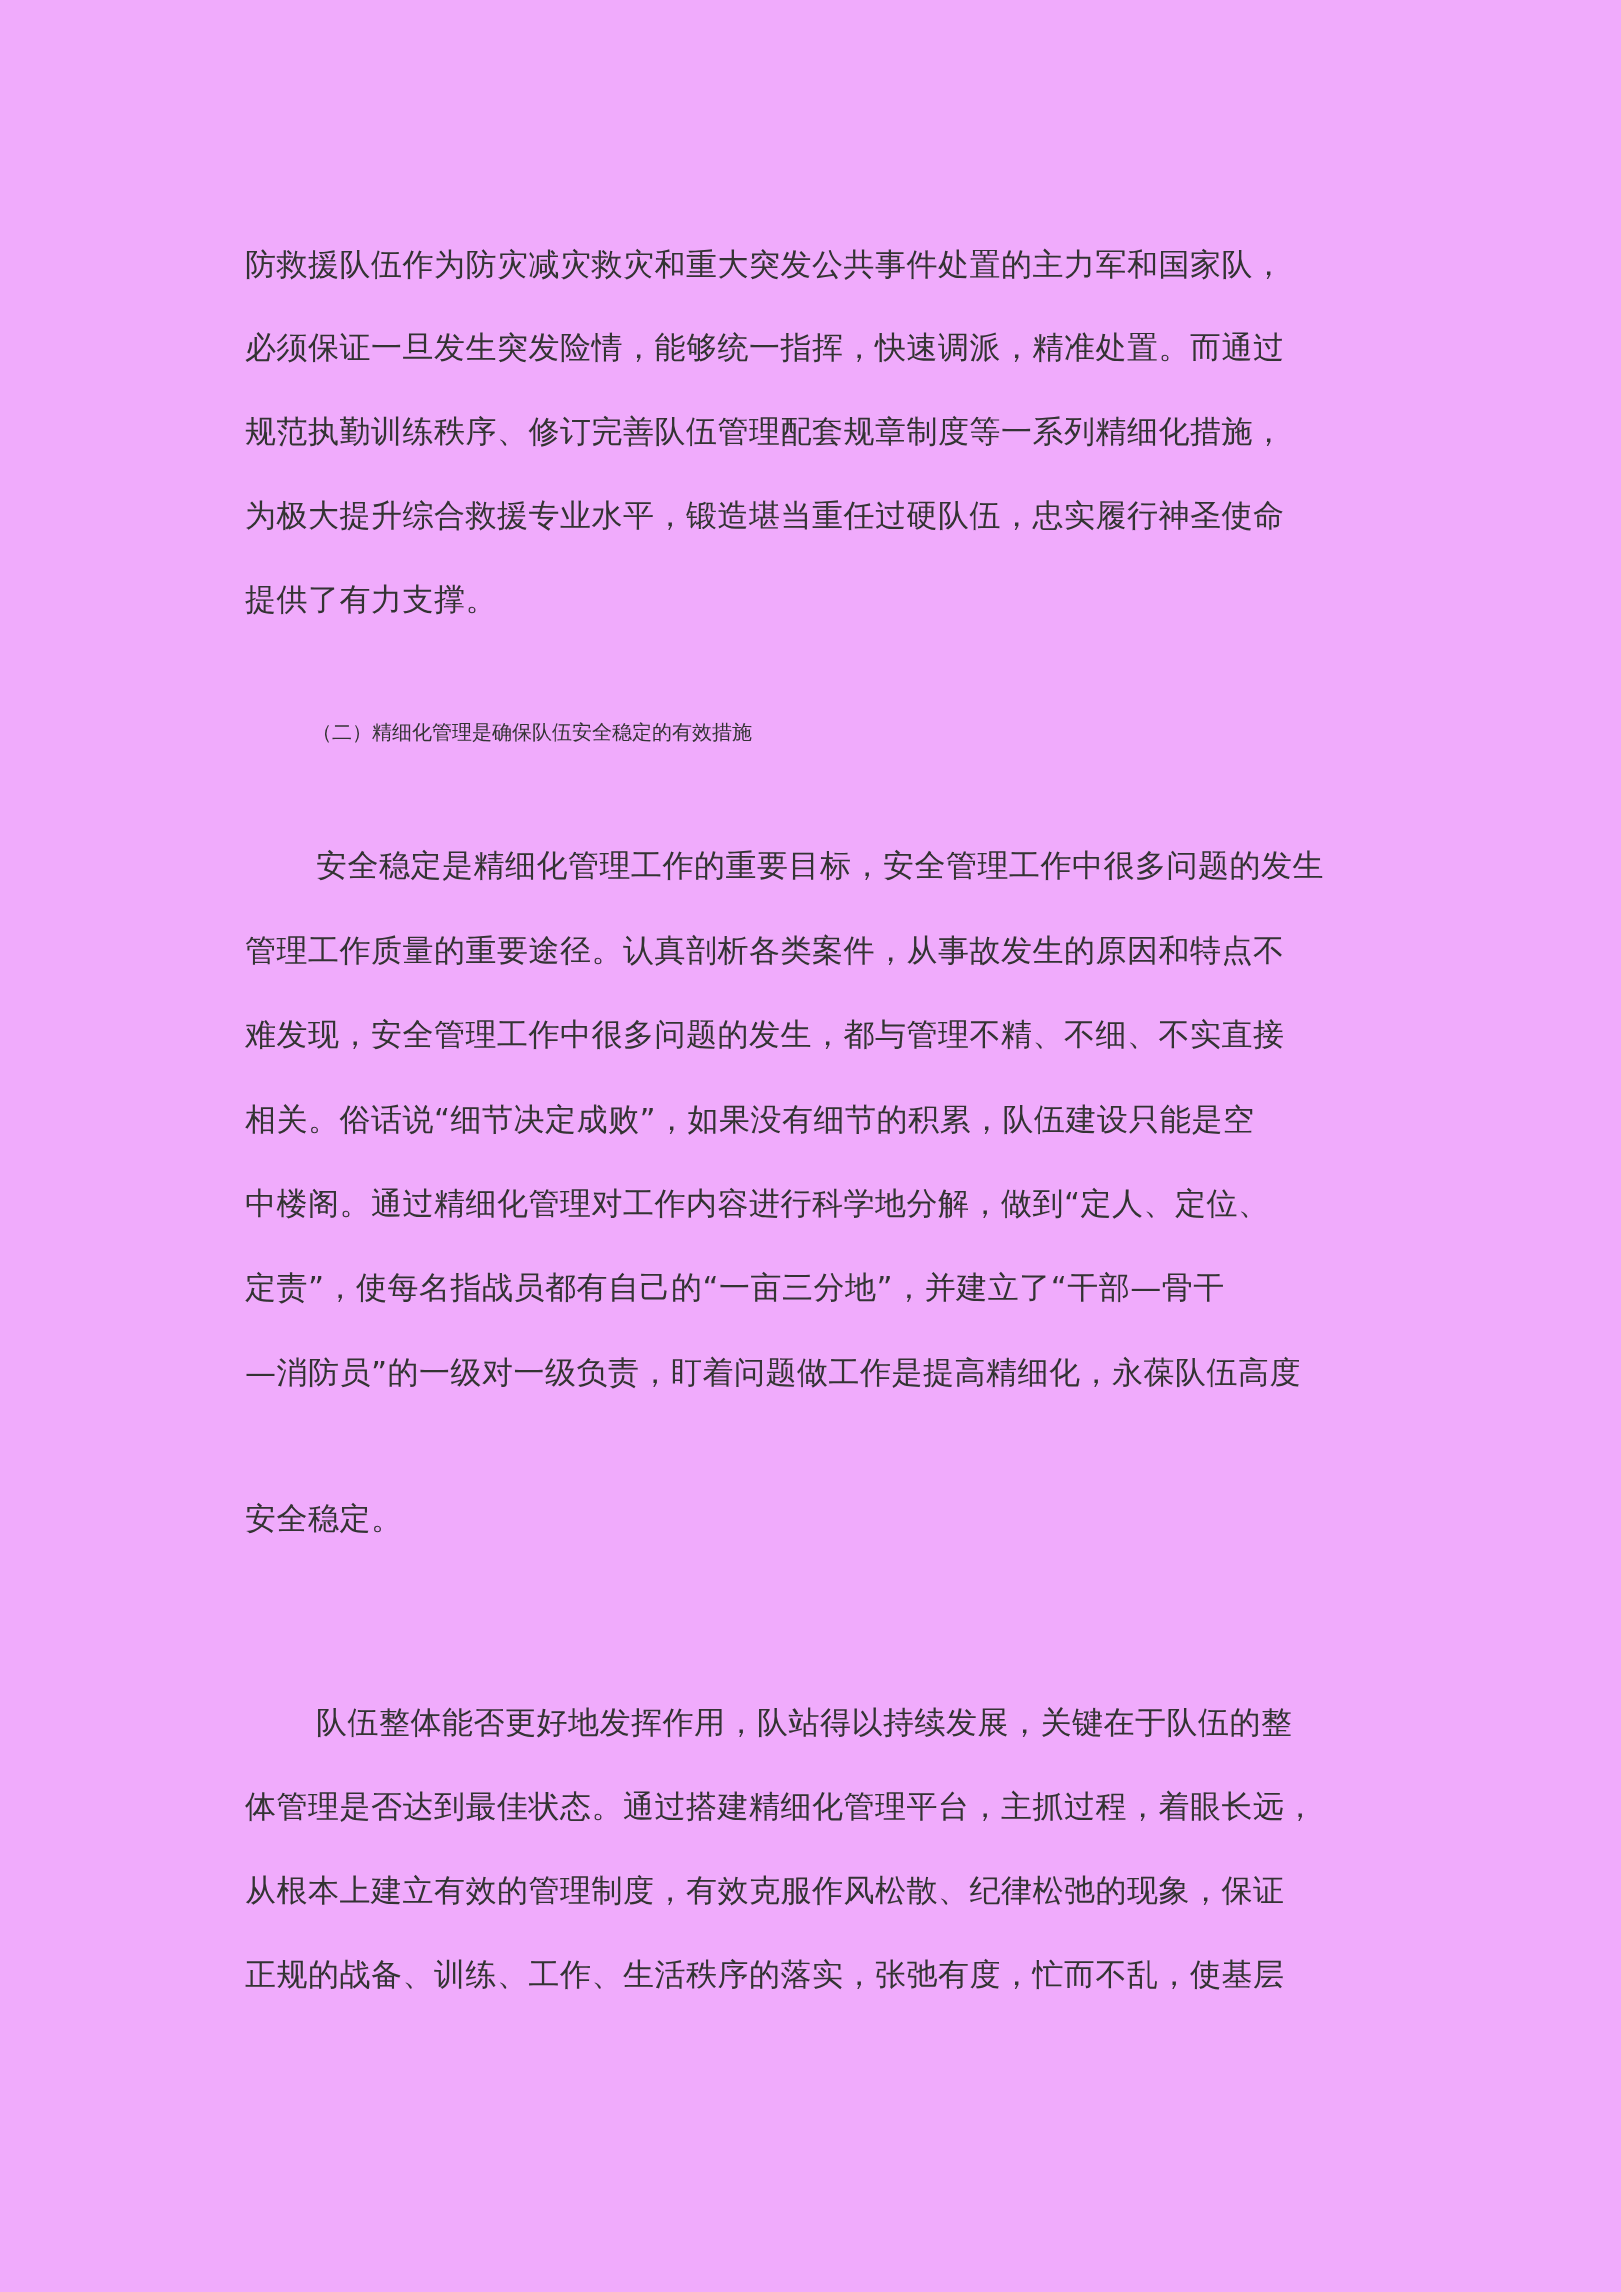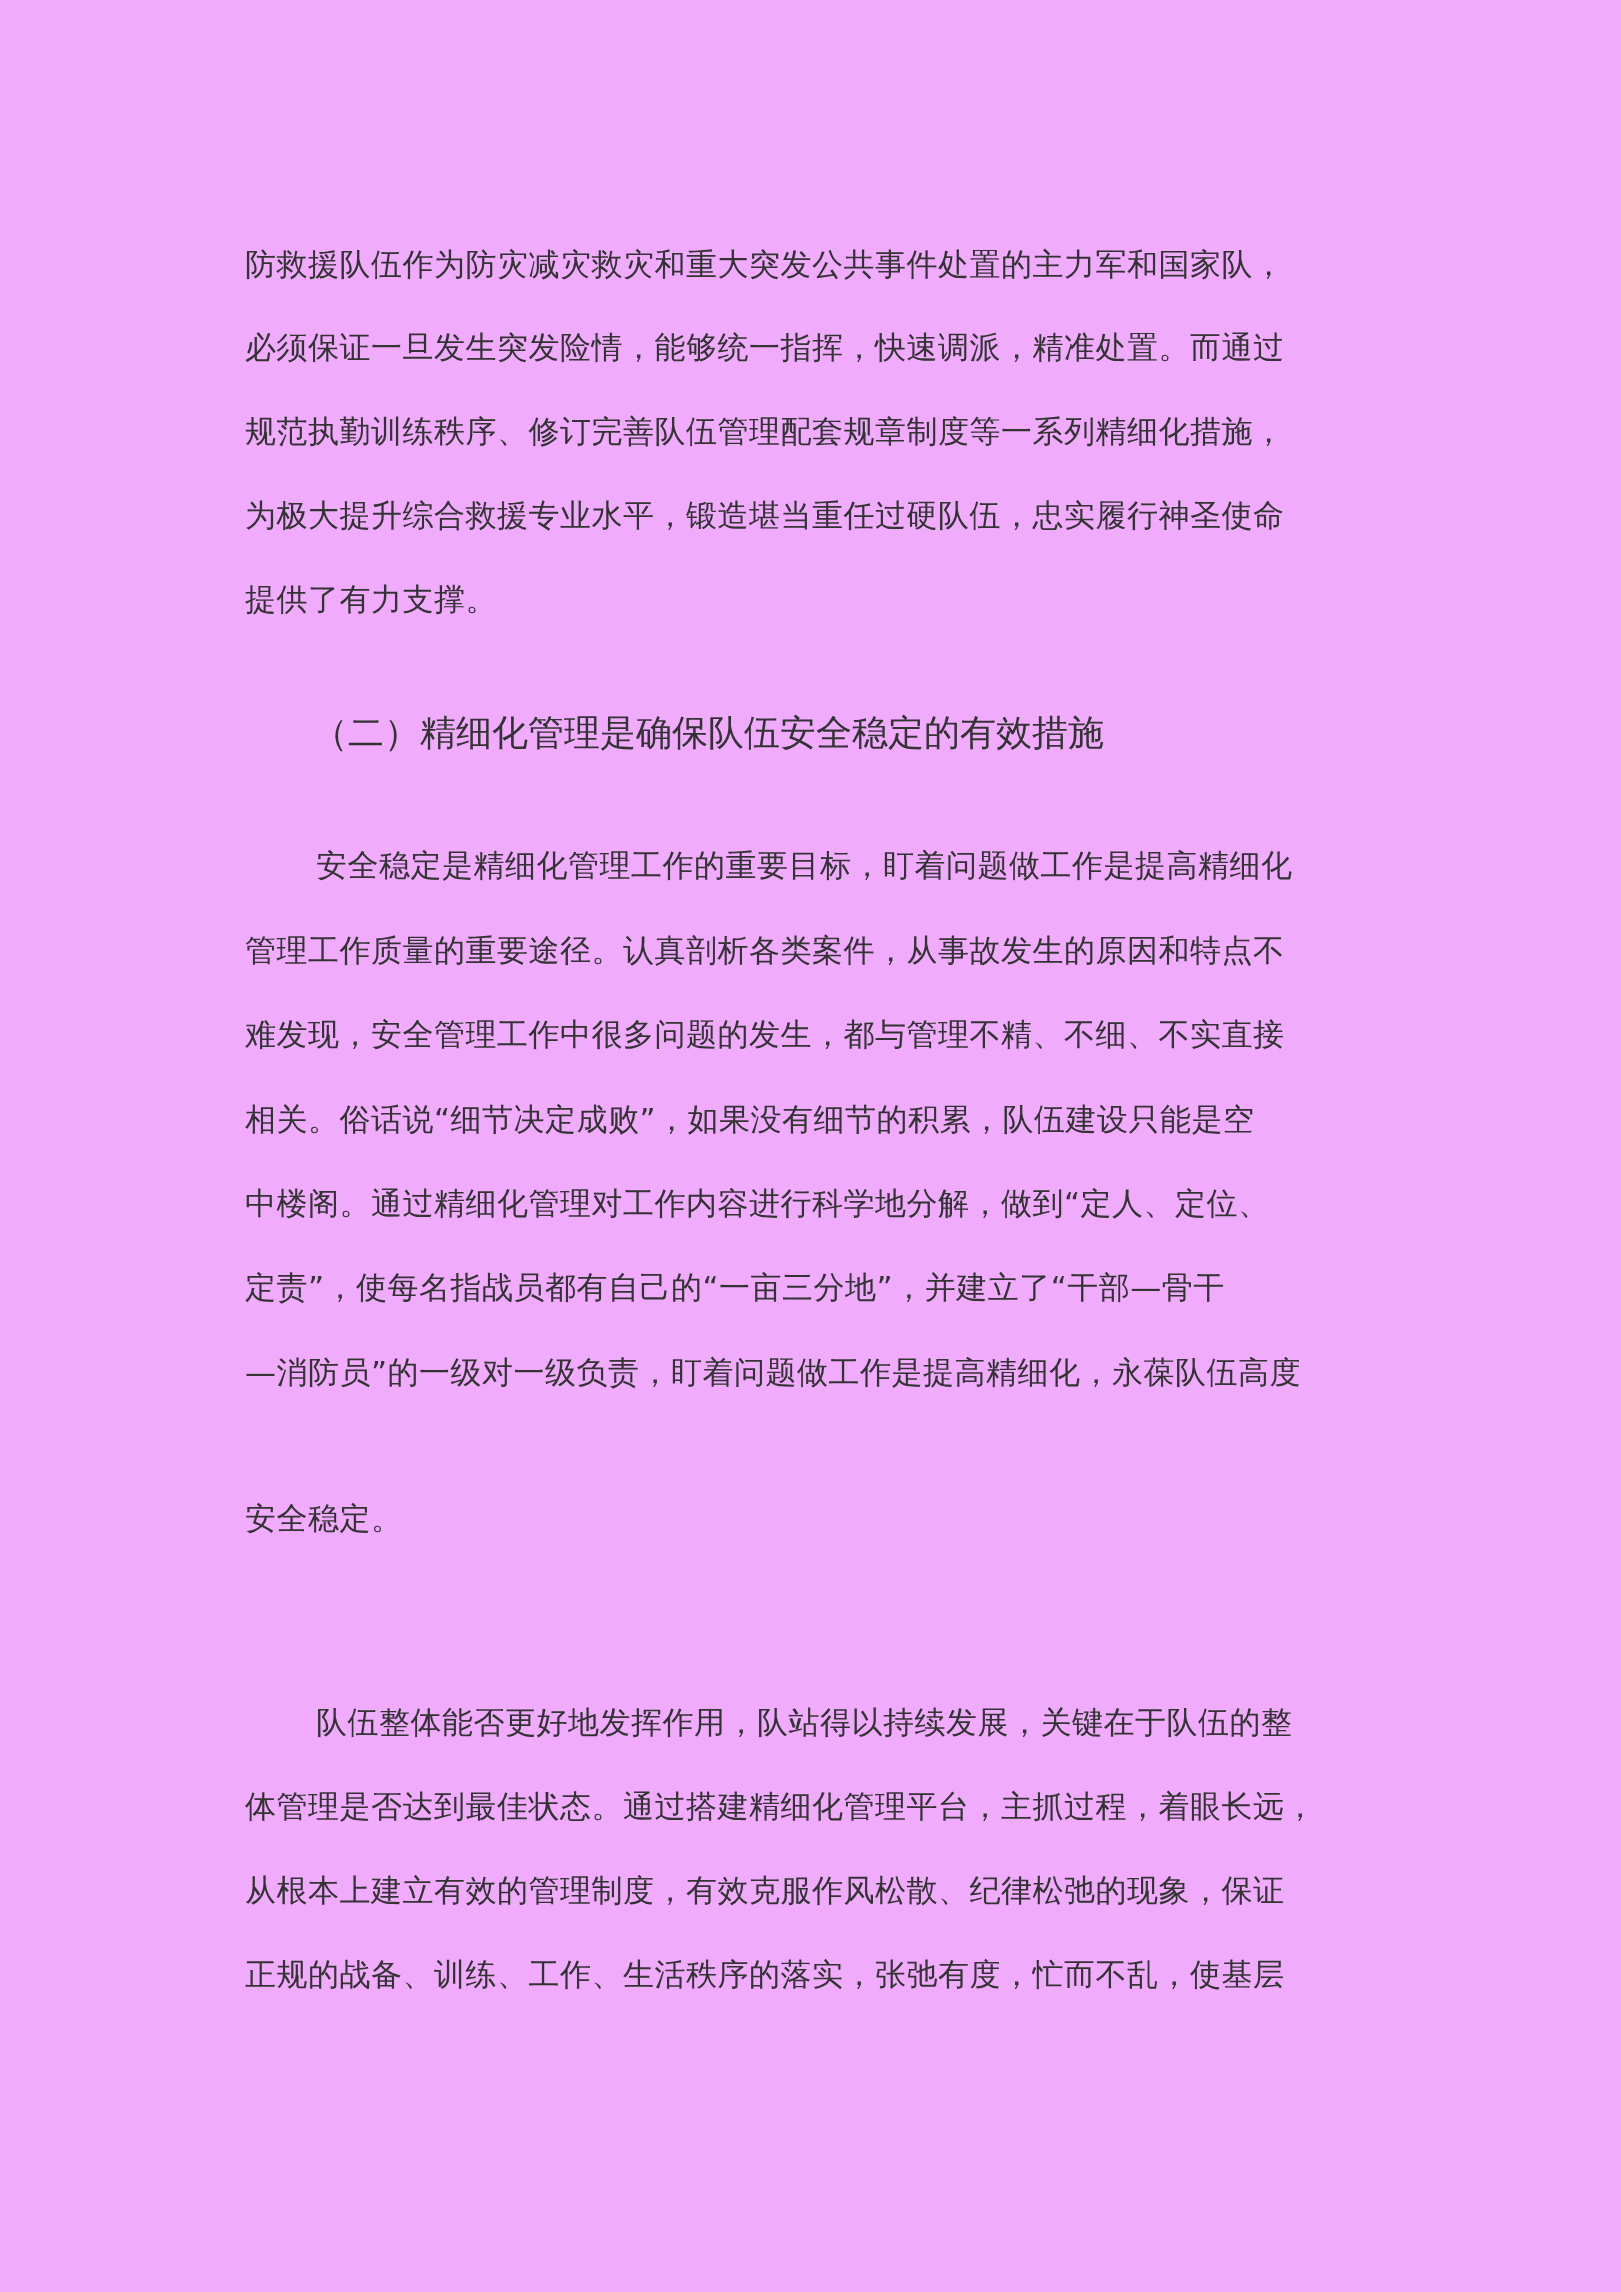--- a/index.html
+++ b/index.html
@@ -29,21 +29,21 @@
       font-size: 31px;
       line-height: 39px;
       white-space: nowrap;
       letter-spacing: 0.5px;
       color: #333333;
     }
     .line.indent { left: 316px; }
     .heading {
       position: absolute;
       left: 316px;
-      font-size: 36px;
+      font-size: 20px;
       line-height: 39px;
       white-space: nowrap;
       color: #333333;
     }
   </style>
 </head>
 <body>
 
 <div class="page">
 
@@ -51,21 +51,21 @@
     <div class="line" style="top:245px;">防救援队伍作为防灾减灾救灾和重大突发公共事件处置的主力军和国家队，</div>
     <div class="line" style="top:328px;">必须保证一旦发生突发险情，能够统一指挥，快速调派，精准处置。而通过</div>
     <div class="line" style="top:412px;">规范执勤训练秩序、修订完善队伍管理配套规章制度等一系列精细化措施，</div>
     <div class="line" style="top:496px;">为极大提升综合救援专业水平，锻造堪当重任过硬队伍，忠实履行神圣使命</div>
     <div class="line" style="top:580px;">提供了有力支撑。</div>
   </div>
 
   <div class="heading" style="top:713px; left:312px;">（二）精细化管理是确保队伍安全稳定的有效措施</div>
 
   <div>
-    <div class="line indent" style="top:846px;">安全稳定是精细化管理工作的重要目标，盯着问题做工作是提高精细化</div>
+    <div class="line indent" style="top:846px;">安全稳定是精细化管理工作的重要目标，安全管理工作中很多问题的发生</div>
     <div class="line" style="top:931px;">管理工作质量的重要途径。认真剖析各类案件，从事故发生的原因和特点不</div>
     <div class="line" style="top:1015px;">难发现，安全管理工作中很多问题的发生，都与管理不精、不细、不实直接</div>
     <div class="line" style="top:1100px;">相关。俗话说“细节决定成败”，如果没有细节的积累，队伍建设只能是空</div>
     <div class="line" style="top:1184px;">中楼阁。通过精细化管理对工作内容进行科学地分解，做到“定人、定位、</div>
     <div class="line" style="top:1268px;">定责”，使每名指战员都有自己的“一亩三分地”，并建立了“干部—骨干</div>
     <div class="line" style="top:1353px;">—消防员”的一级对一级负责，盯着问题做工作是提高精细化，永葆队伍高度</div>
     <div class="line" style="top:1499px;">安全稳定。</div>
   </div>
 
 

